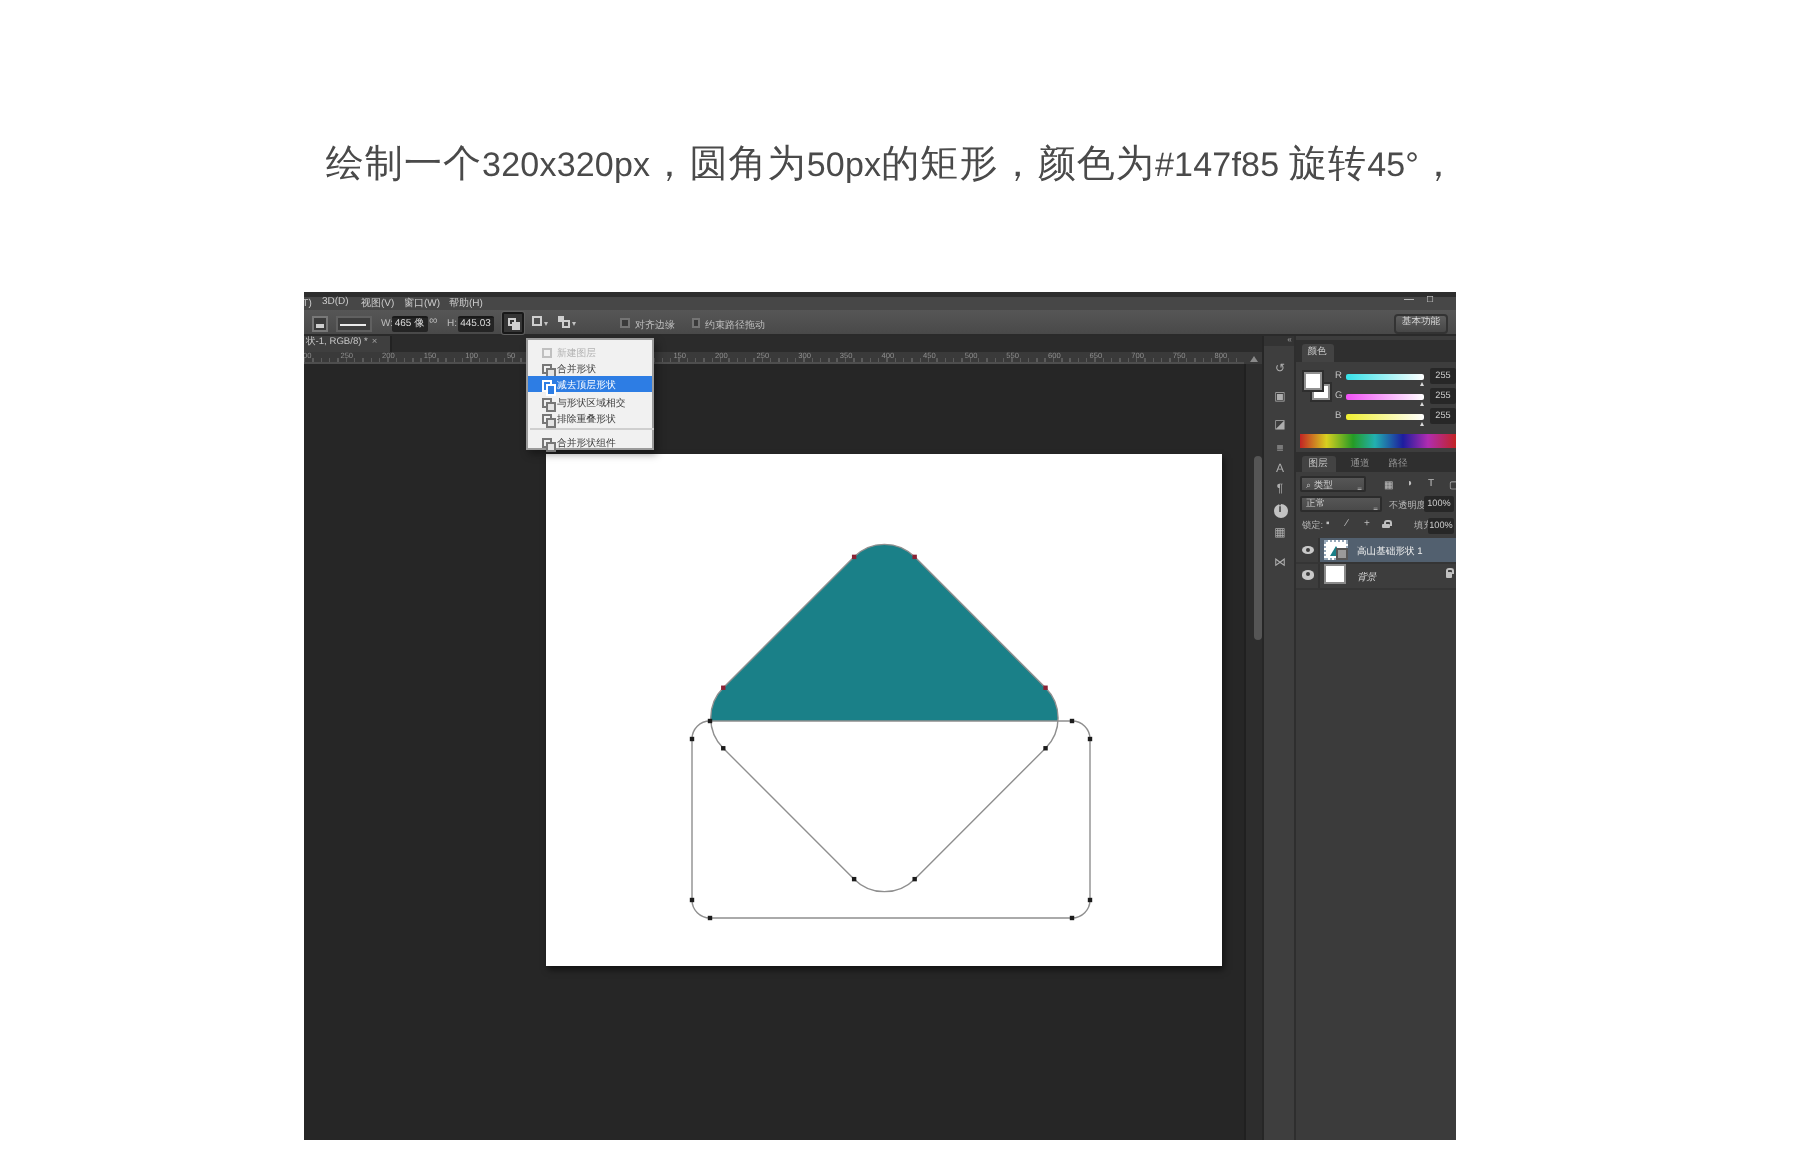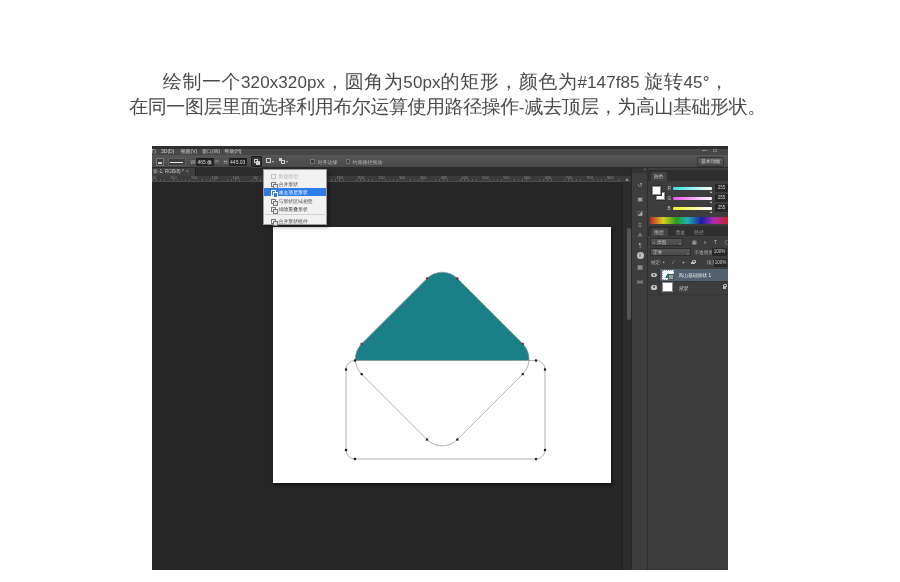--- a/index.html
+++ b/index.html
@@ -124,21 +124,20 @@
   .dd-item.hl .mi::after{border-color:#fff;background:#2d7de4;}
   .dd-item.dis .mi{border-color:#c0c0c0;}
   .dd-item.dis .mi::after{display:none;}
 </style>
 </head>
 <body>
 
 <div id="page">
 
   <div class="tut-line" style="left:446px;top:50px;letter-spacing:0.55px;margin-top:19px;" id="tl2">绘制一个<span class="lat">320x320px</span>，圆角为<span class="lat">50px</span>的矩形，颜色为<span class="lat">#147f85 </span>旋转<span class="lat">45°</span>，</div>
-  <div class="tut-line" style="left:447.5px;top:94.3px;letter-spacing:-0.45px;" id="tl3">在同一图层里面选择利用布尔运算使用路径操作<span class="lat">-</span>减去顶层，为高山基础形状。</div>
 
   <div id="ps">
 
     <div class="menubar">
       <span class="menu-item" style="left:-12.5px;">滤镜(T)</span>
       <span class="menu-item" style="left:9px;">3D(D)</span>
       <span class="menu-item" style="left:28.5px;">视图(V)</span>
       <span class="menu-item" style="left:50px;">窗口(W)</span>
       <span class="menu-item" style="left:72.5px;">帮助(H)</span>
       <span class="winctl" style="left:550px;">—</span>

